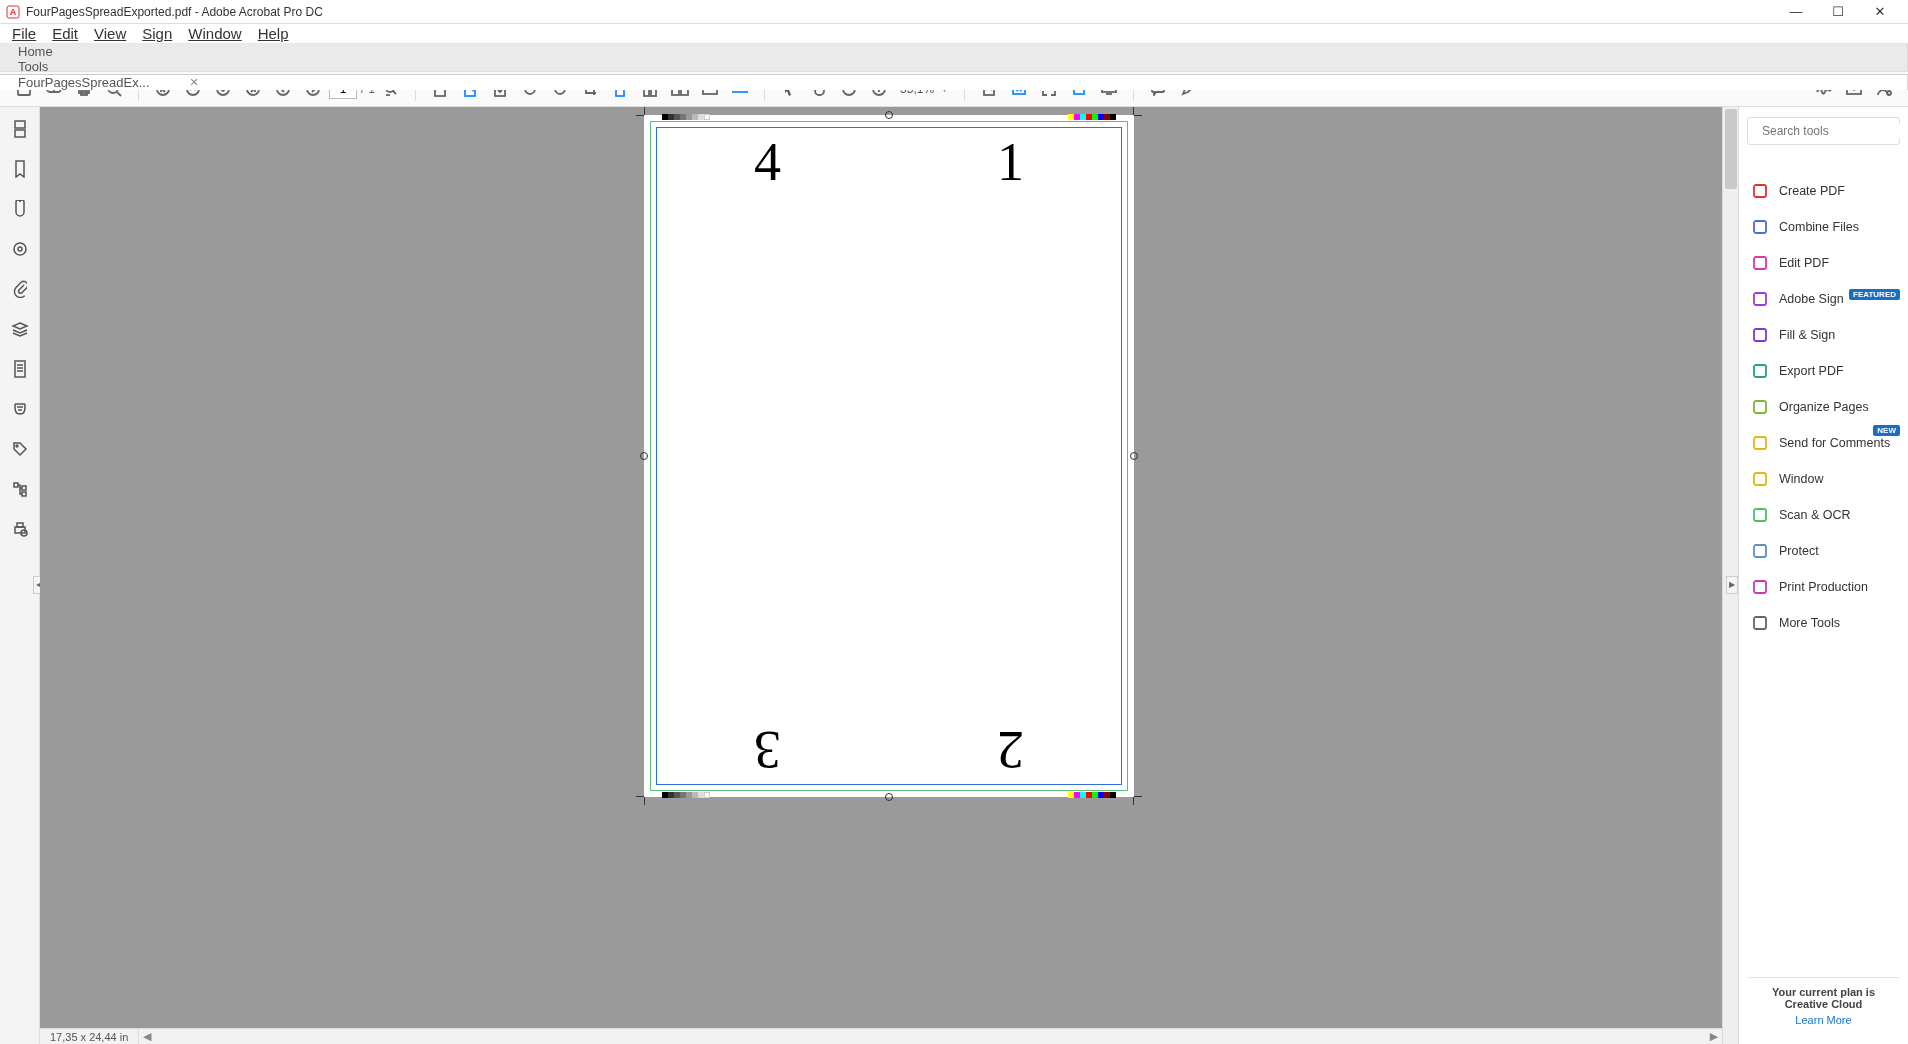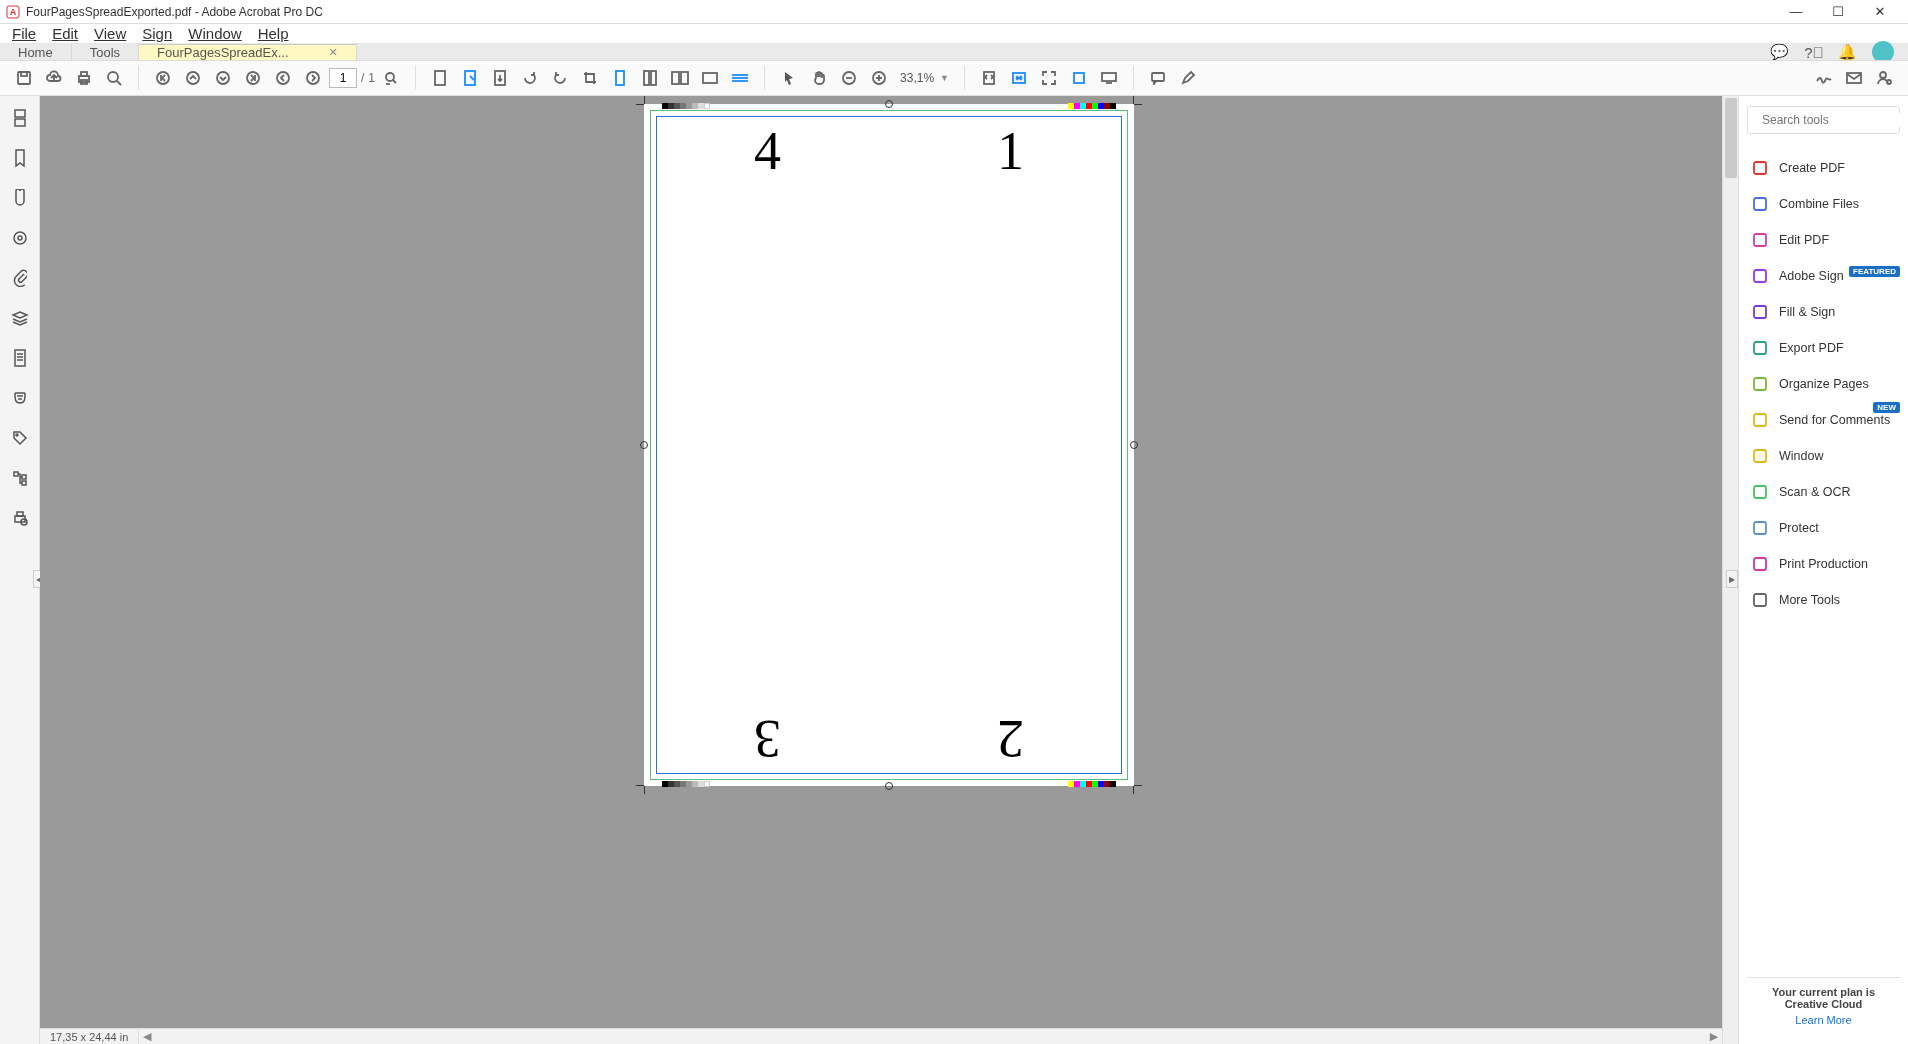--- a/index.html
+++ b/index.html
@@ -11,23 +11,23 @@
 .titlebar .title-text { font-size: 12px; color: #333; }
 .titlebar .win-controls { margin-left: auto; display: flex; gap: 18px; padding-right:10px;}
 .titlebar .win-controls span { font-size: 13px; color: #333; cursor: pointer; width:24px; text-align:center;}
 
 
 .menubar { height: 20px; display: flex; align-items: center; padding: 0 6px; gap: 4px; background:#fff; border-bottom: 1px solid #e6e6e6;}
 .menubar span { font-size: 15px; color: #333; padding: 2px 6px; cursor: pointer; }
 .menubar span u { text-decoration: underline; }
 
 
-.tabbar { height: 16px; background: #eaeaea; display: flex; align-items: stretch; }
+.tabbar { height: 27px; background: #eaeaea; display: flex; align-items: stretch; flex-direction: column; }
 .tabbar .tab { padding: 0 18px; display: flex; align-items: center; font-size: 13px; color: #555; border-right: 1px solid #d8d8d8; cursor: pointer; }
-.tabbar .tab.active { background: #fef9c3; border-top: 1px solid #ccc; position: relative; gap: 32px; }
+.tabbar .tab.active { background: #ffffff; border-top: 1px solid #ccc; position: relative; gap: 32px; }
 .tabbar .tab .close { margin-left: 8px; font-size: 11px; color: #888; }
 .tabbar .right-icons { margin-left: auto; display: flex; align-items: center; gap: 14px; padding: 0 14px; }
 .tabbar .right-icons .ic { width: 20px; height: 20px; display:flex; align-items:center; justify-content:center; color:#555; font-size:15px;}
 .avatar { width: 22px; height: 22px; border-radius: 50%; background: #4fc3c7; }
 
 
 .toolbar { height: 36px; background: #fafafa; border-top: 1px solid #ddd; border-bottom: 1px solid #ddd; display: flex; align-items: center; padding: 0 10px; gap: 2px; overflow:hidden;}
 .toolbar .sep { width: 1px; height: 24px; background: #ddd; margin: 0 8px; }
 .tbtn { width: 28px; height: 28px; display: flex; align-items: center; justify-content: center; color: #666; font-size: 15px; cursor: pointer; border-radius:2px;}
 .tbtn svg { stroke: #666; fill: none; stroke-width: 1.8; }
@@ -67,21 +67,21 @@
 
 
 .viewport .vsb { position:absolute; right:0; top:0; width:16px; height:100%; background:#efefef; border-left:1px solid #ddd;}
 .viewport .vsb .thumb { position:absolute; left:2px; top:2px; width:12px; height:80px; background:#c9c9c9; border-radius:2px;}
 .viewport .hsb-row { position:absolute; bottom:0; left:0; right:16px; height:16px; background:#f2f2f2; border-top:1px solid #ddd; display:flex; align-items:center; font-size:11px; color:#555;}
 .viewport .hsb-row .dims { padding:0 10px; border-right:1px solid #ddd; height:100%; display:flex; align-items:center;}
 .viewport .hsb-row .harrow { width:16px; text-align:center; color:#888;}
 
 
 .rightpanel { width: 170px; background: #fff; border-left: 1px solid #ddd; display: flex; flex-direction: column; padding: 10px 8px; }
-.rightpanel .search { height: 28px; border: 1px solid #ddd; border-radius: 3px; display: flex; align-items: center; padding: 0 8px; gap:6px; margin-bottom:16px;}
+.rightpanel .search { height: 28px; border: 1px solid #ddd; border-radius: 3px; display: flex; align-items: center; padding: 0 8px; gap:6px; margin-bottom:28px;}
 .rightpanel .search svg { stroke:#999; fill:none; stroke-width:2;}
 .rightpanel .search input { border:none; outline:none; font-size:12px; color:#888; flex:1; }
 .tool-item { height: 36px; display: flex; align-items: center; gap: 10px; font-size: 12.5px; color: #333; cursor: pointer; padding:0 4px; position:relative;}
 .tool-item .ticon { width:18px; height:18px; display:flex; align-items:center; justify-content:center;}
 .badge { position:absolute; right:0; top:0; font-size:8px; font-weight:bold; color:#fff; padding:1px 4px; border-radius:2px;}
 .badge.featured { background:#1a6ec4;margin-top:8px;}
 .badge.new { background:#1a6ec4;}
 .plan-footer { margin-top:auto; border-top:1px solid #e4e4e4; padding:8px 4px; text-align:center; font-size:11px; color:#444;}
 .plan-footer a { color:#1276d0; font-size:11px; text-decoration:none; display:block; margin-top:4px;}
 

